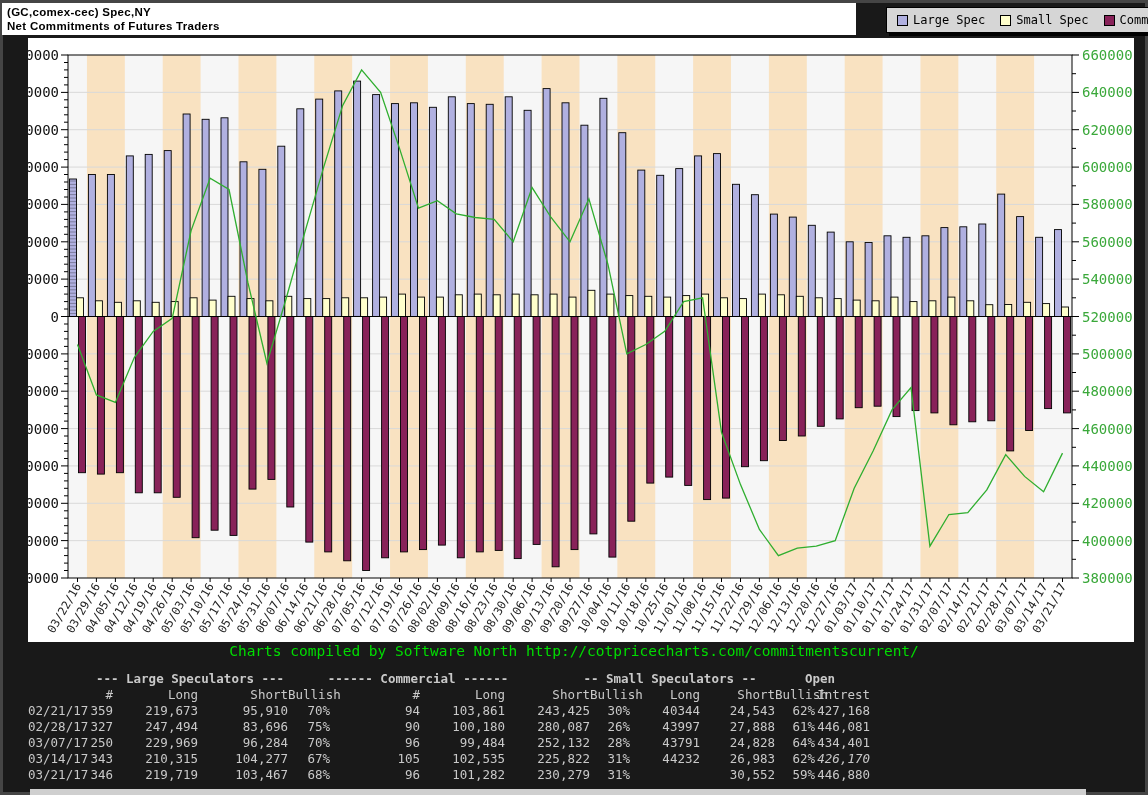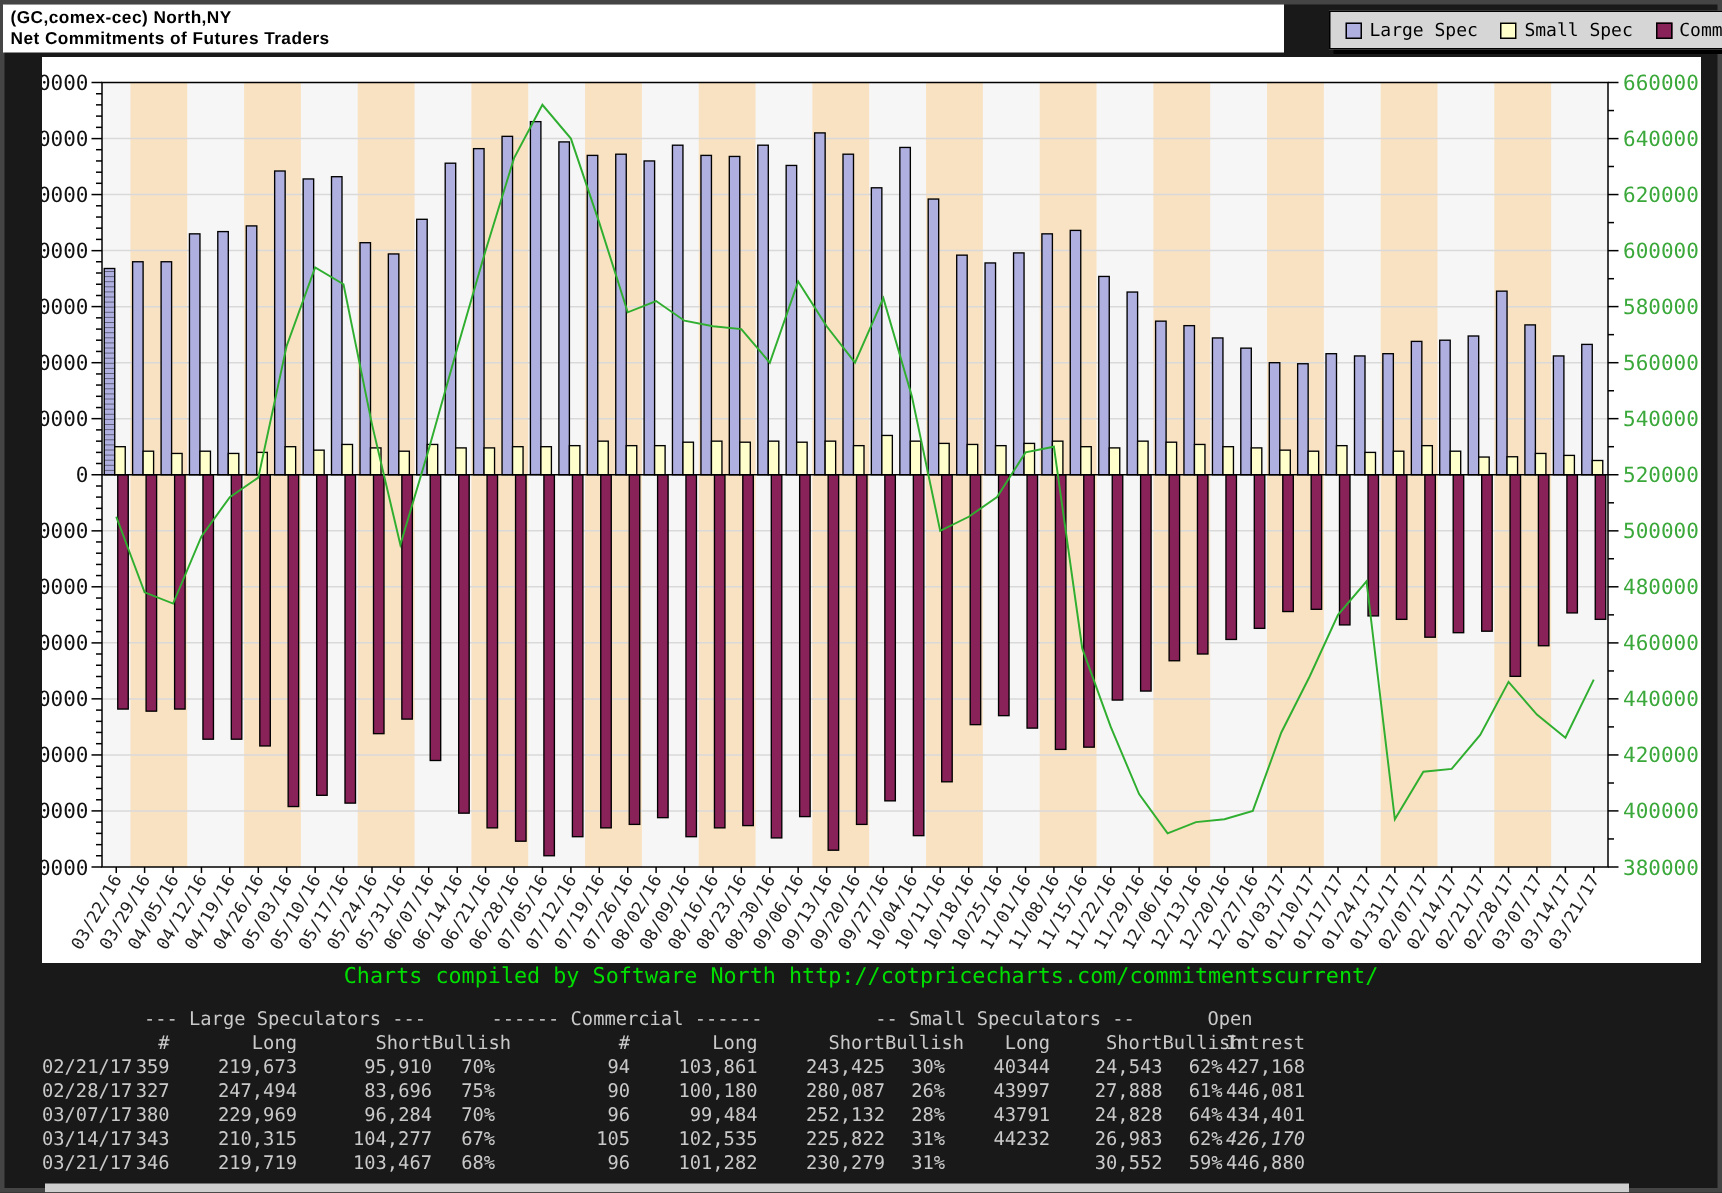--- a/index.html
+++ b/index.html
@@ -13,33 +13,33 @@
           border:1px solid #000;box-shadow:3px 3px 0 #000;display:flex;align-items:center;
           gap:0 15px;padding:0 10px;font-size:12px;color:#000;white-space:nowrap;box-sizing:border-box;}
   .lg-item{display:flex;align-items:center;gap:5px;}
   .lg-swatch{width:9px;height:9px;border:1px solid #000;display:inline-block;}
   .chart-panel{position:absolute;left:28px;top:38px;width:1106px;height:604px;background:#ffffff;}
   .chart-panel svg{position:absolute;left:0;top:0;}
   .footer{position:absolute;left:0;top:642px;width:1148px;text-align:center;
           color:#00dd00;font-size:14.5px;line-height:18px;}
   .cot-table{position:absolute;left:28px;top:671px;width:900px;color:#c9c9c9;font-size:12.5px;}
   .tgroup-row{position:relative;height:16px;}
-  .tgroup{position:absolute;top:0;transform:translateX(-50%);white-space:nowrap;line-height:16px;}
+  .tgroup{position:absolute;top:0;transform:translateX(-50%);white-space:nowrap;line-height:16px;font-weight:bold;}
   .trow{display:flex;height:16px;line-height:16px;white-space:nowrap;}
   .tcell{display:inline-block;text-align:right;overflow:visible;}
   .tcell.left{text-align:left;}
   .bottom-strip{position:absolute;left:30px;top:789px;width:1056px;height:6px;background:#cfcfcf;}
 </style>
 </head>
 <body>
 
 <div class="screen">
 
   <div class="title-box">
-    <div>(GC,comex-cec) North,NY</div>
+    <div>(GC,comex-cec) Spec,NY</div>
     <div>Net Commitments of Futures Traders</div>
   </div>
 
   <div class="legend">
     <span class="lg-item">
       <span class="lg-swatch" style="background: rgb(176, 176, 224);"></span>
       <span>Large Spec</span>
     </span>
     <span class="lg-item">
       <span class="lg-swatch" style="background: rgb(255, 255, 204);"></span>
@@ -593,21 +593,21 @@
           <span class="tcell" style="width: 85px;">100,180</span>
           <span class="tcell" style="width: 85px;">280,087</span>
           <span class="tcell" style="width: 40px;">26%</span>
           <span class="tcell" style="width: 70px;">43997</span>
           <span class="tcell" style="width: 75px;">27,888</span>
           <span class="tcell" style="width: 40px;">61%</span>
           <span class="tcell" style="width: 55px;">446,081</span>
         </div>
         <div class="trow">
           <span class="tcell left" style="width: 60px;">03/07/17</span>
-          <span class="tcell" style="width: 25px;">380</span>
+          <span class="tcell" style="width: 25px;">250</span>
           <span class="tcell" style="width: 85px;">229,969</span>
           <span class="tcell" style="width: 90px;">96,284</span>
           <span class="tcell" style="width: 42px;">70%</span>
           <span class="tcell" style="width: 90px;">96</span>
           <span class="tcell" style="width: 85px;">99,484</span>
           <span class="tcell" style="width: 85px;">252,132</span>
           <span class="tcell" style="width: 40px;">28%</span>
           <span class="tcell" style="width: 70px;">43791</span>
           <span class="tcell" style="width: 75px;">24,828</span>
           <span class="tcell" style="width: 40px;">64%</span>

